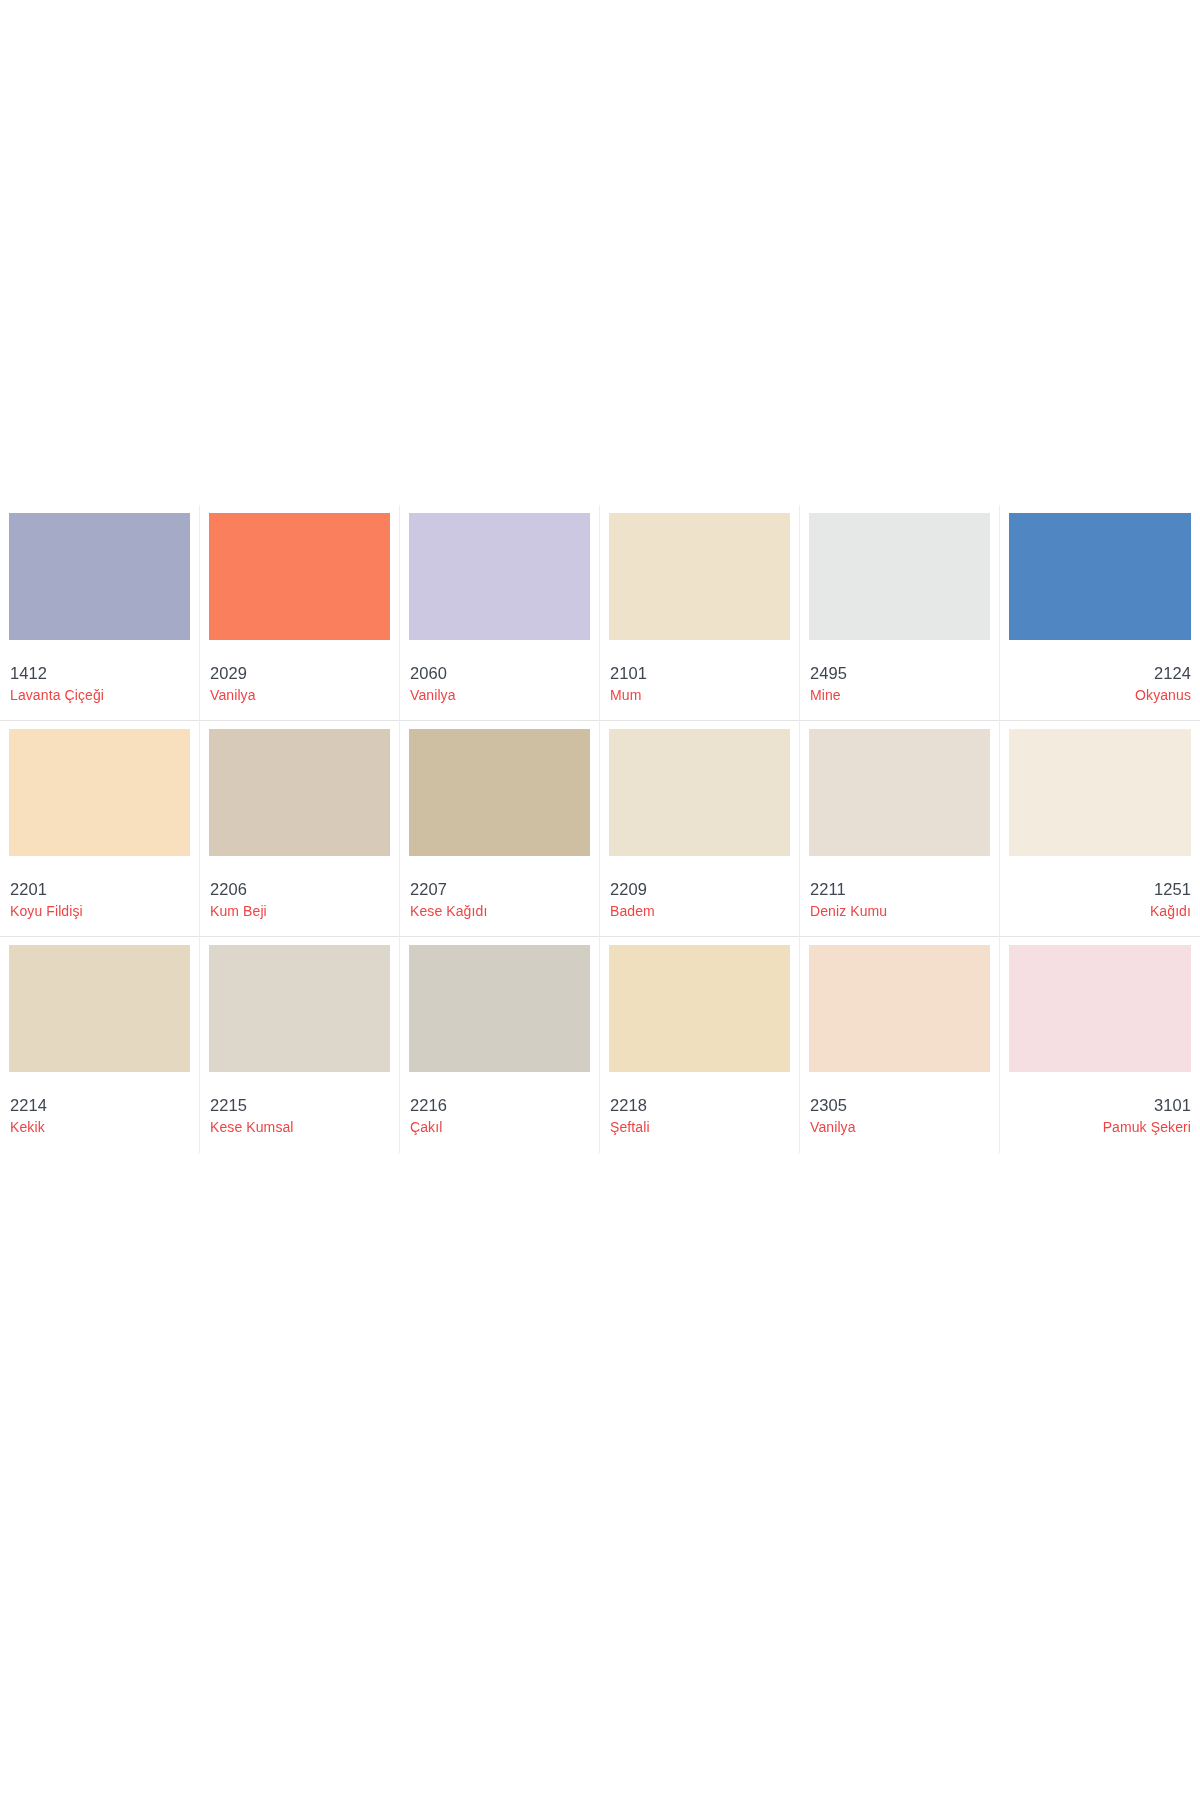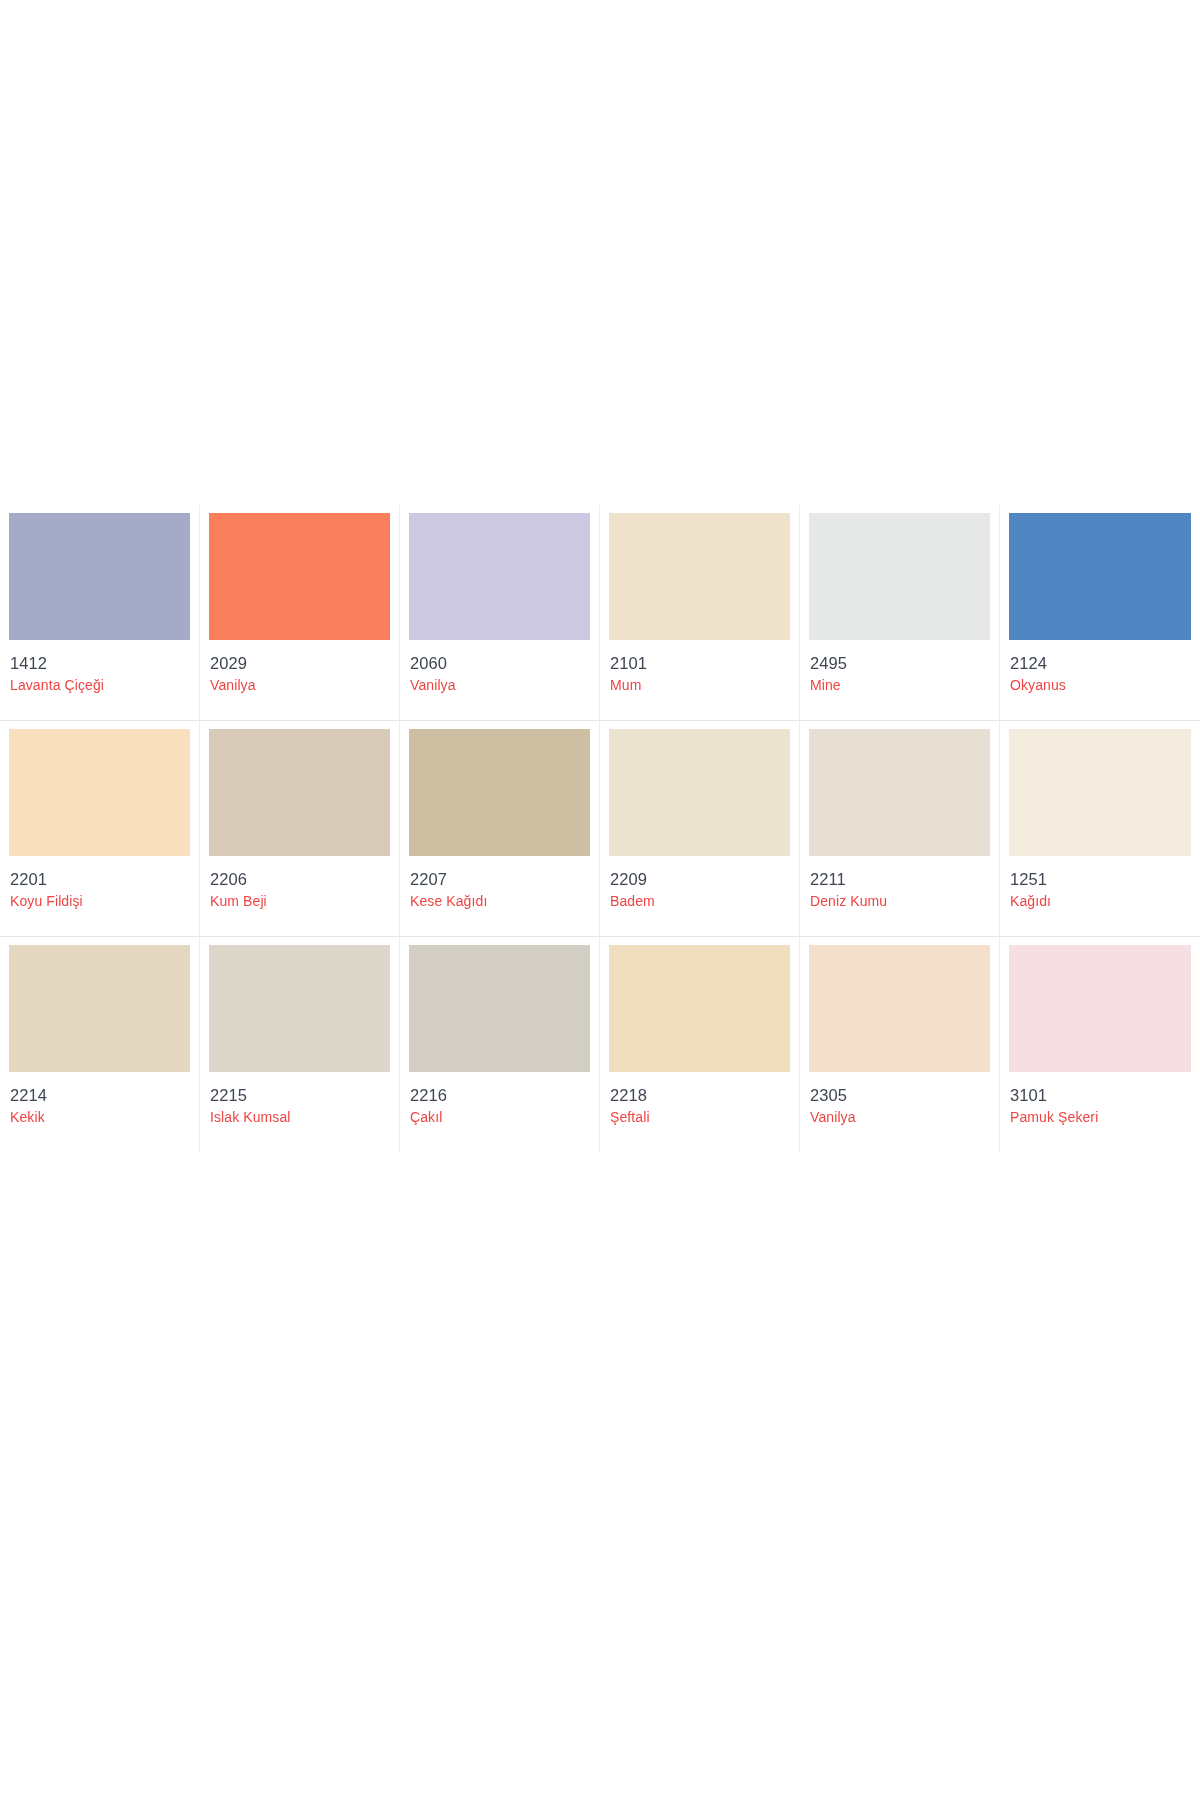--- a/index.html
+++ b/index.html
@@ -42,33 +42,34 @@
     position: relative;
     background: #ffffff;
     border-right: 1px solid #ededed;
     border-bottom: 1px solid #e4e4e4;
     padding: 8px 9px 10px 9px;
     box-sizing: border-box;
     height: 216px;
   }
   .swatch-card.col-last {
     border-right: none;
+    text-align: right;
   }
   .swatch-card.row-last {
     border-bottom: none;
   }
 
   .swatch-color {
     width: 100%;
     height: 127px;
     display: block;
   }
 
   .swatch-meta {
-    padding-top: 13px;
+    padding-top: 23px;
     padding-left: 1px;
   }
 
   .swatch-code {
     font-size: 16.5px;
     line-height: 21px;
     color: #3e4651;
     letter-spacing: 0.1px;
     white-space: nowrap;
   }
@@ -174,21 +175,21 @@
         <div class="swatch-color" style="background-color: rgb(228, 216, 192);"></div>
         <div class="swatch-meta">
           <div class="swatch-code">2214</div>
           <div class="swatch-name">Kekik</div>
         </div>
       </div>
       <div class="swatch-card row-last">
         <div class="swatch-color" style="background-color: rgb(221, 215, 203);"></div>
         <div class="swatch-meta">
           <div class="swatch-code">2215</div>
-          <div class="swatch-name">Islak Kumsal</div>
+          <div class="swatch-name">Kese Kumsal</div>
         </div>
       </div>
       <div class="swatch-card row-last">
         <div class="swatch-color" style="background-color: rgb(210, 206, 195);"></div>
         <div class="swatch-meta">
           <div class="swatch-code">2216</div>
           <div class="swatch-name">Çakıl</div>
         </div>
       </div>
       <div class="swatch-card row-last">

